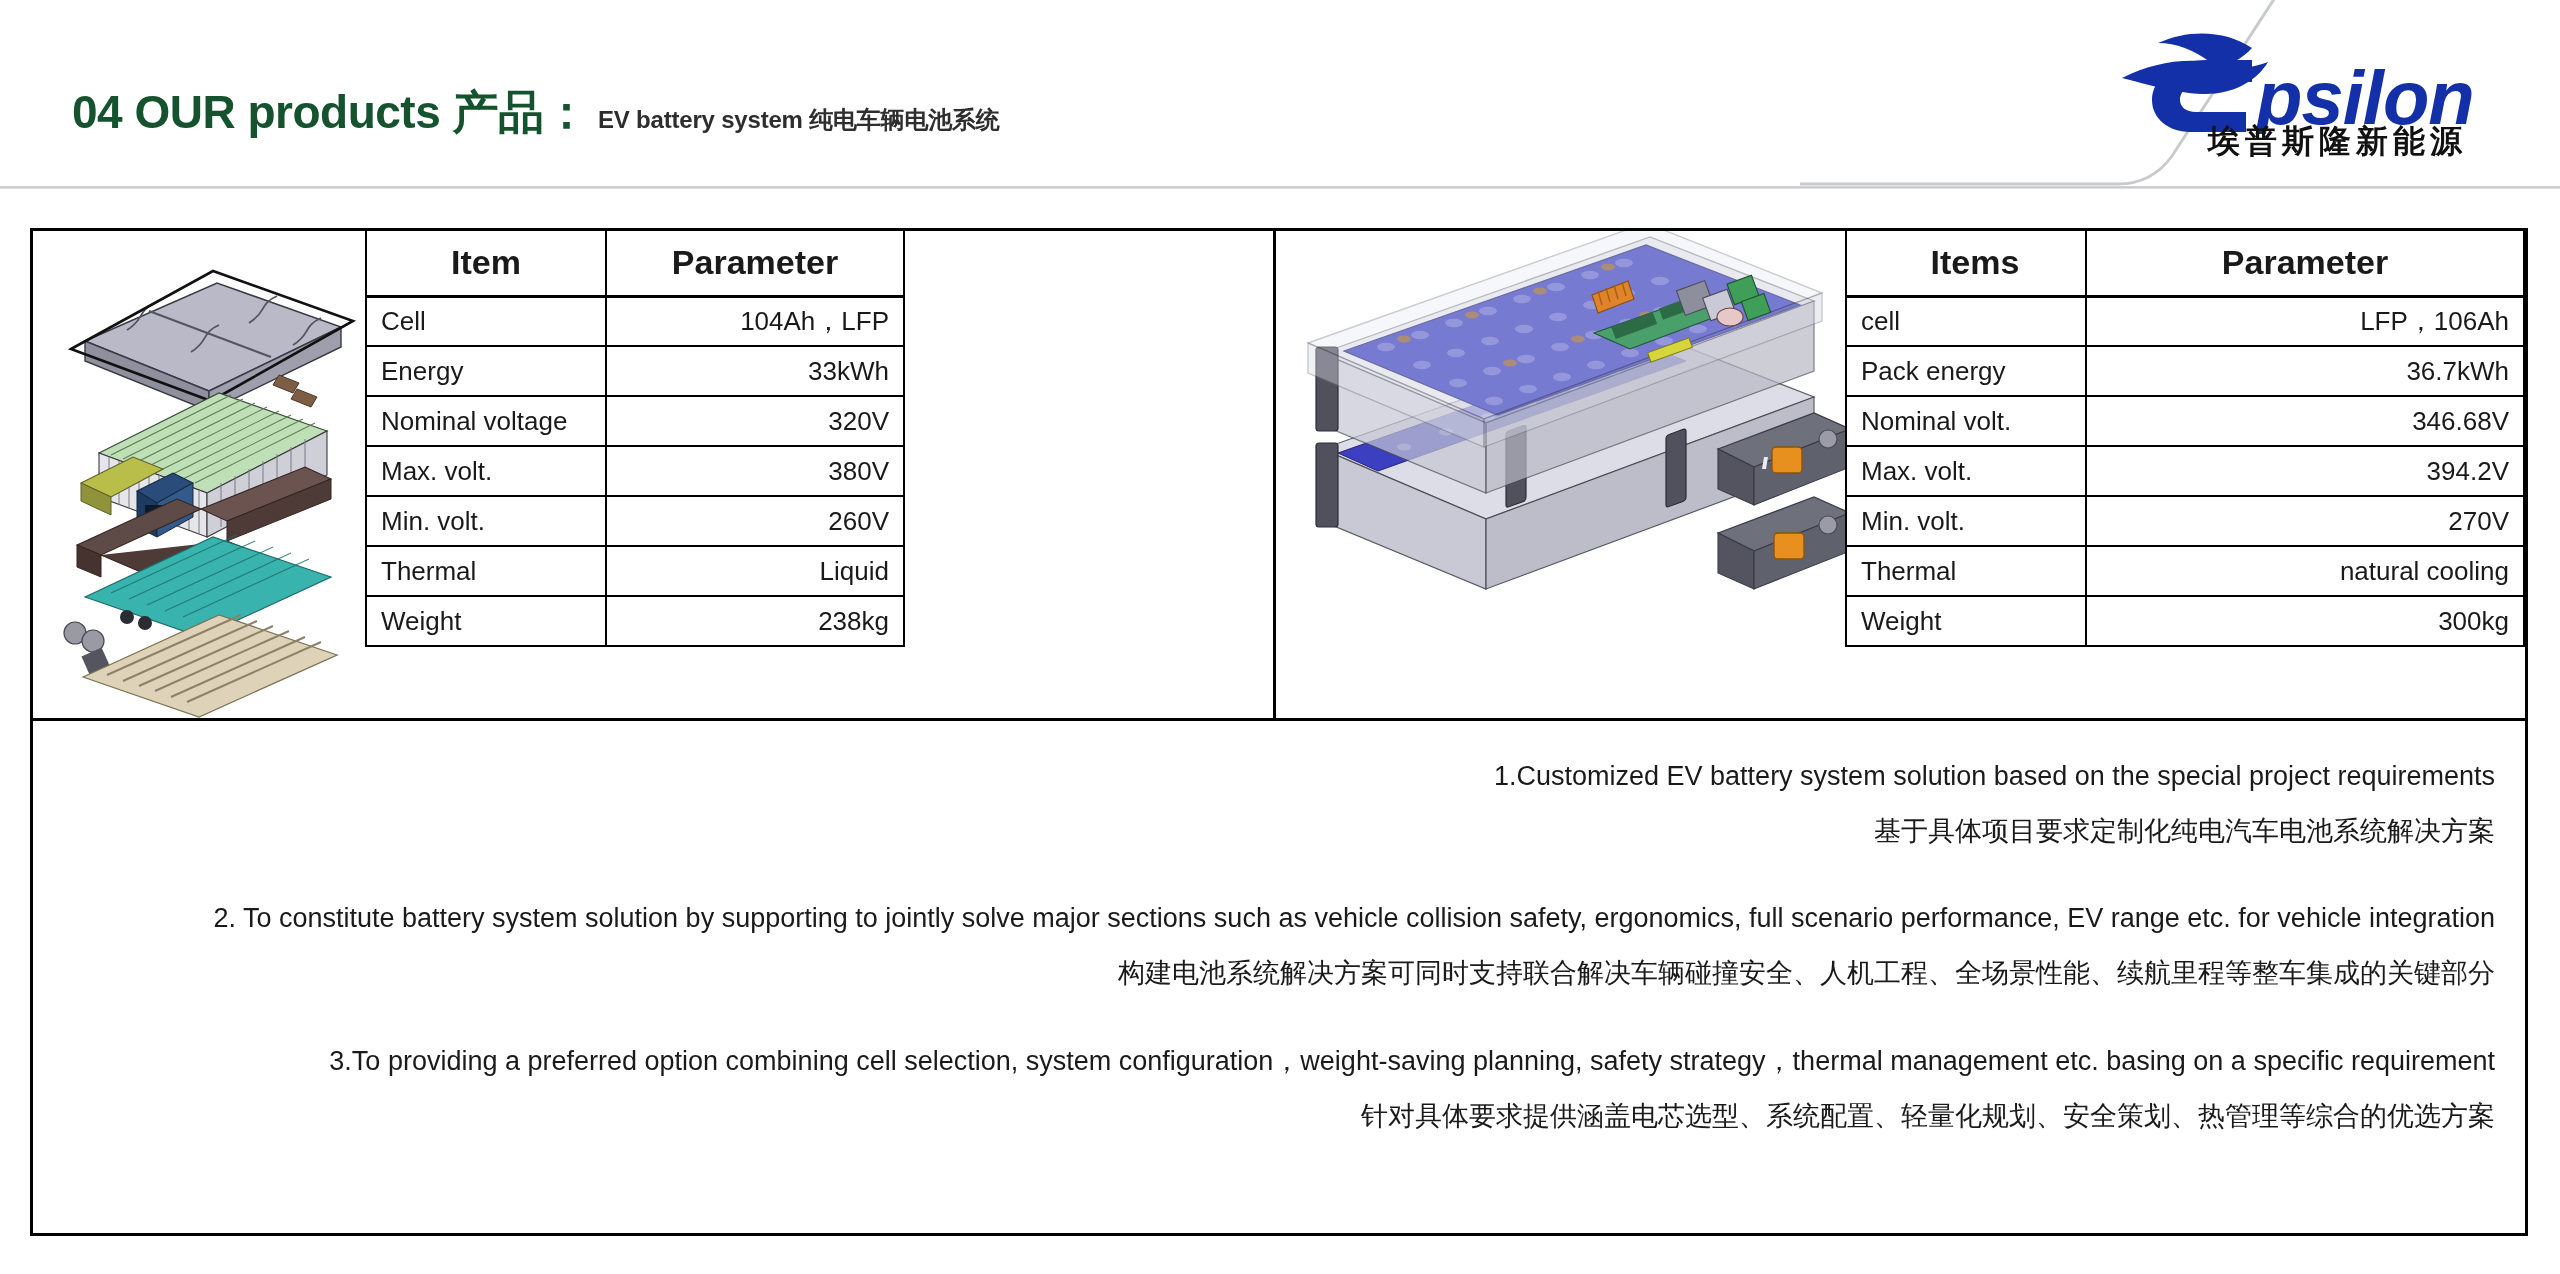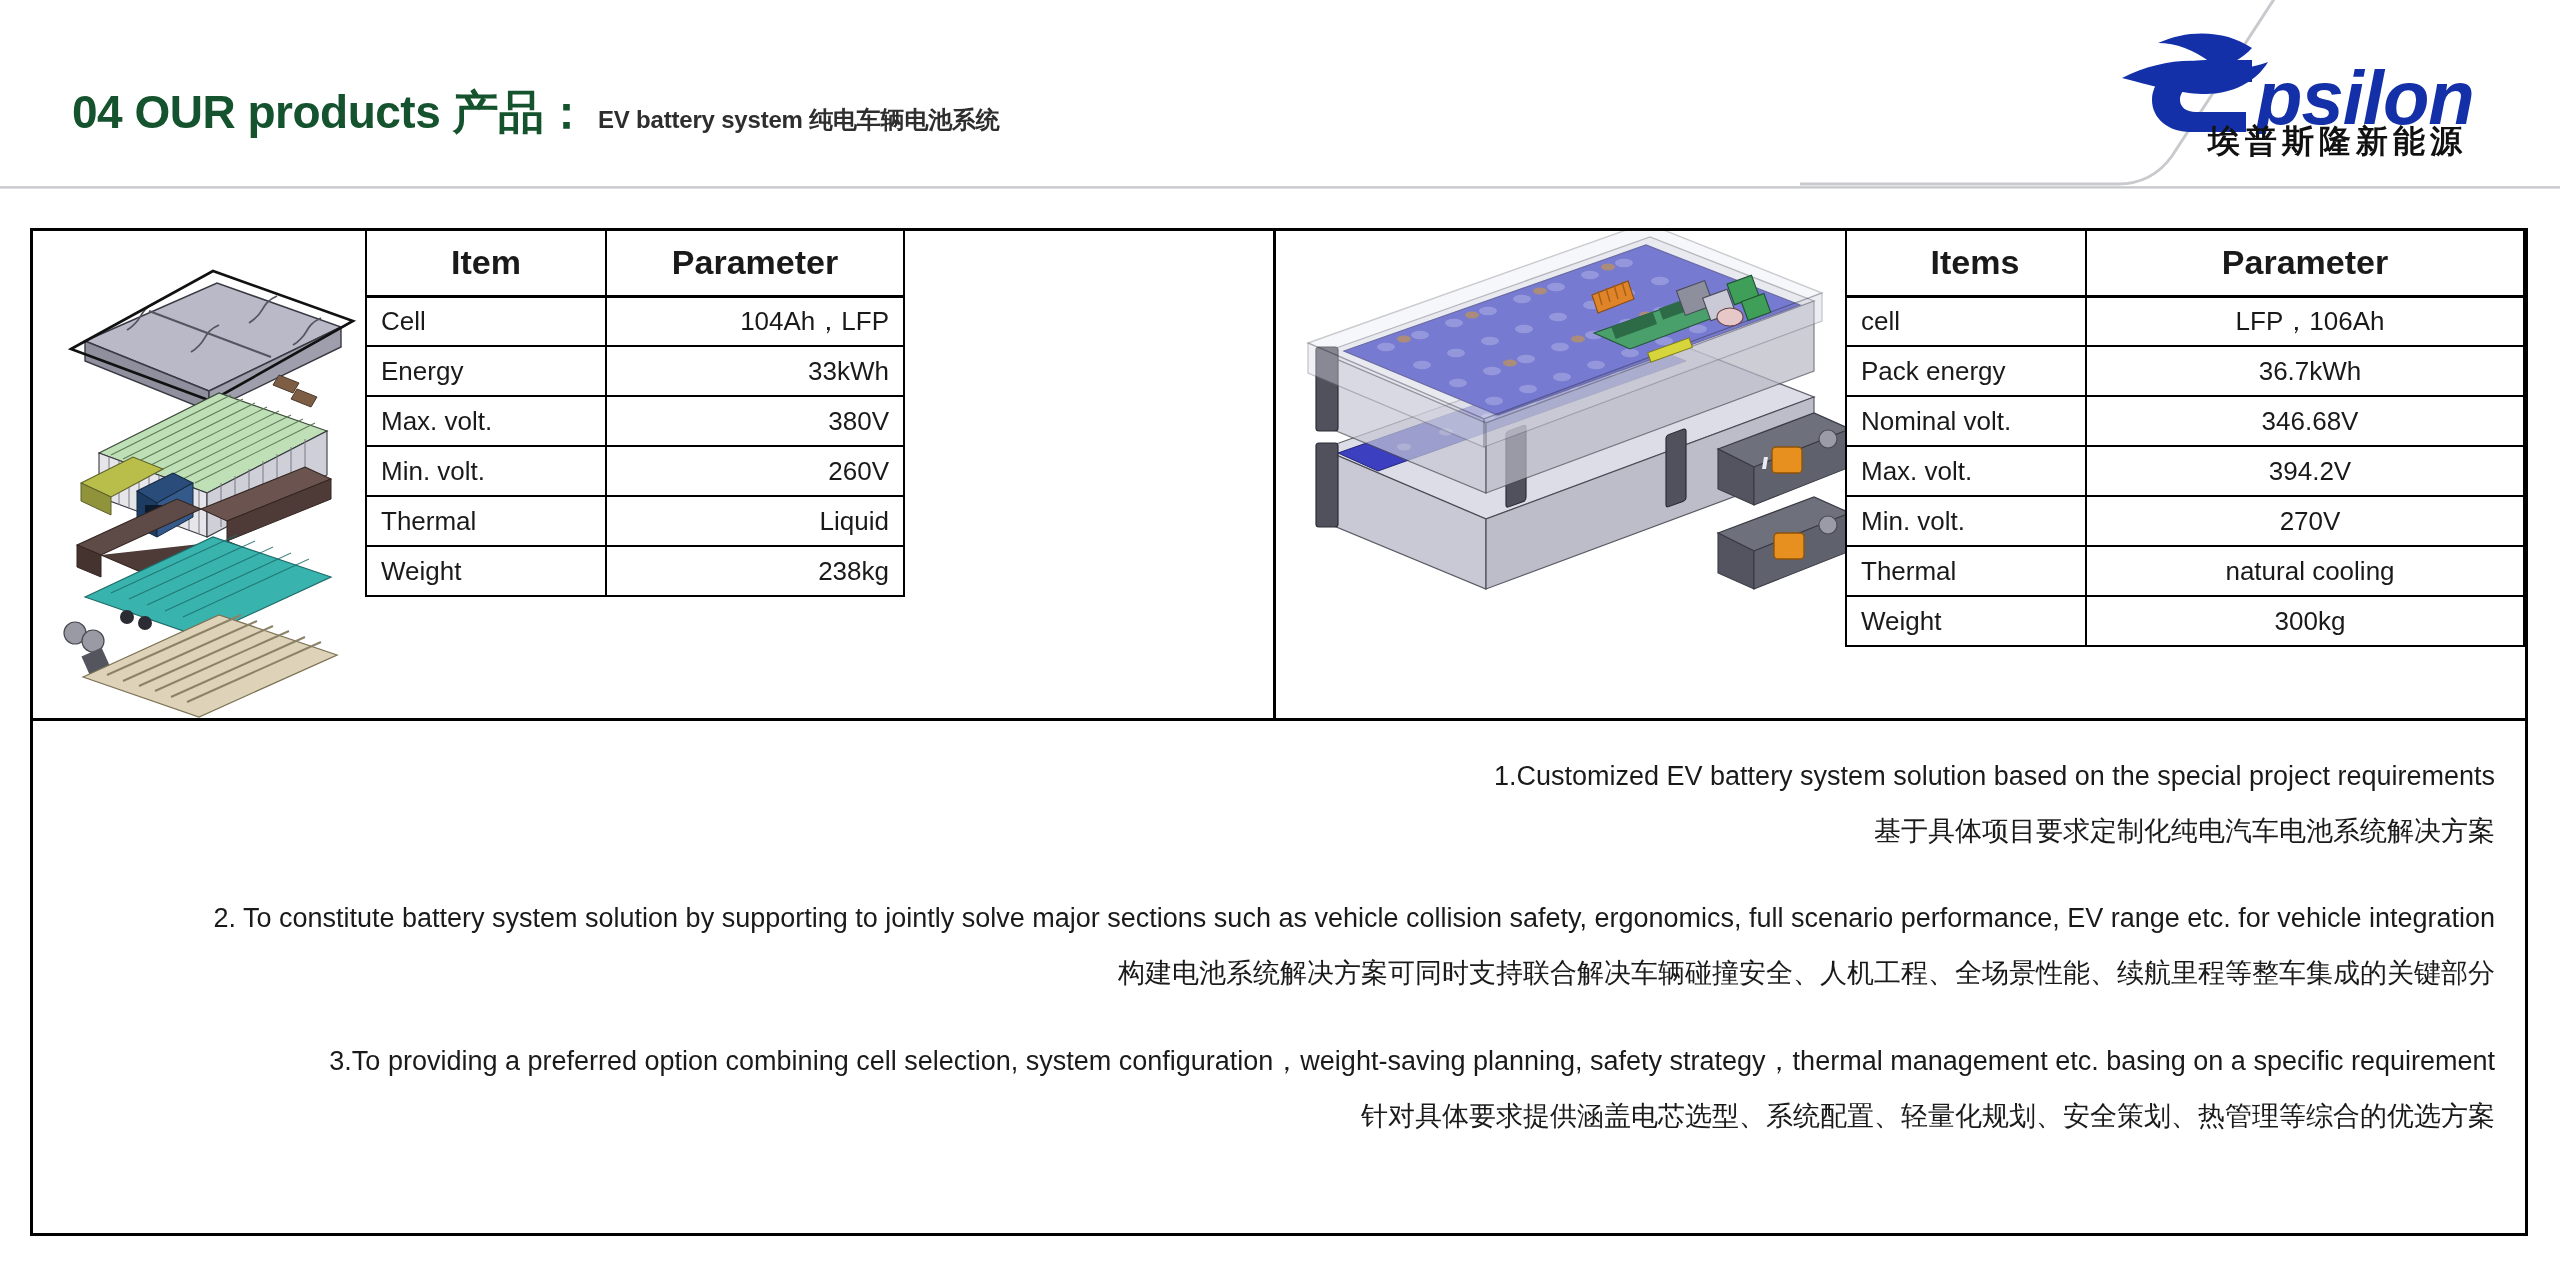--- a/index.html
+++ b/index.html
@@ -49,21 +49,21 @@
                         text-align:center; border-bottom-width:3px; }
   .spec-table tbody td{ font-size:26px; font-weight:normal; height:50px; }
 
   .tbl-left{ left:332px; width:540px; }
   .tbl-left tbody td.k{ width:240px; text-align:left; }
   .tbl-left tbody td.v{ text-align:right; }
   .tbl-left thead th.h1{ width:240px; }
 
   .tbl-right{ left:1812px; width:680px; }
   .tbl-right tbody td.k{ width:240px; text-align:left; }
-  .tbl-right tbody td.v{ text-align:center;padding-left:24px; }
+  .tbl-right tbody td.v{ text-align:right;padding-left:24px; }
   .tbl-right thead th.h1{ width:240px;padding-left:32px; }
 
   
   .bullets{ position:absolute; left:0; top:490px; width:2492px; height:518px;
             padding:36px 30px 0 30px;text-align:right; }
   .bullet{ margin-bottom:26px; }
   .bullet .en{ font-size:27px; color:#1a1a1a; line-height:1.45; white-space:nowrap; }
   .bullet .cn{ font-size:27px; color:#1a1a1a; line-height:1.45; margin-top:16px;
                margin-left:22px; white-space:nowrap; }
   .b1{ margin-left:36px; }
@@ -219,20 +219,24 @@
           </tr>
         </thead>
         <tbody>
           <tr>
             <td class="k">Cell</td>
             <td class="v">104Ah，LFP</td>
           </tr>
           <tr>
             <td class="k">Energy</td>
             <td class="v">33kWh</td>
+          </tr>
+          <tr>
+            <td class="k">Nominal voltage</td>
+            <td class="v">320V</td>
           </tr>
           <tr>
             <td class="k">Max. volt.</td>
             <td class="v">380V</td>
           </tr>
           <tr>
             <td class="k">Min. volt.</td>
             <td class="v">260V</td>
           </tr>
           <tr>

